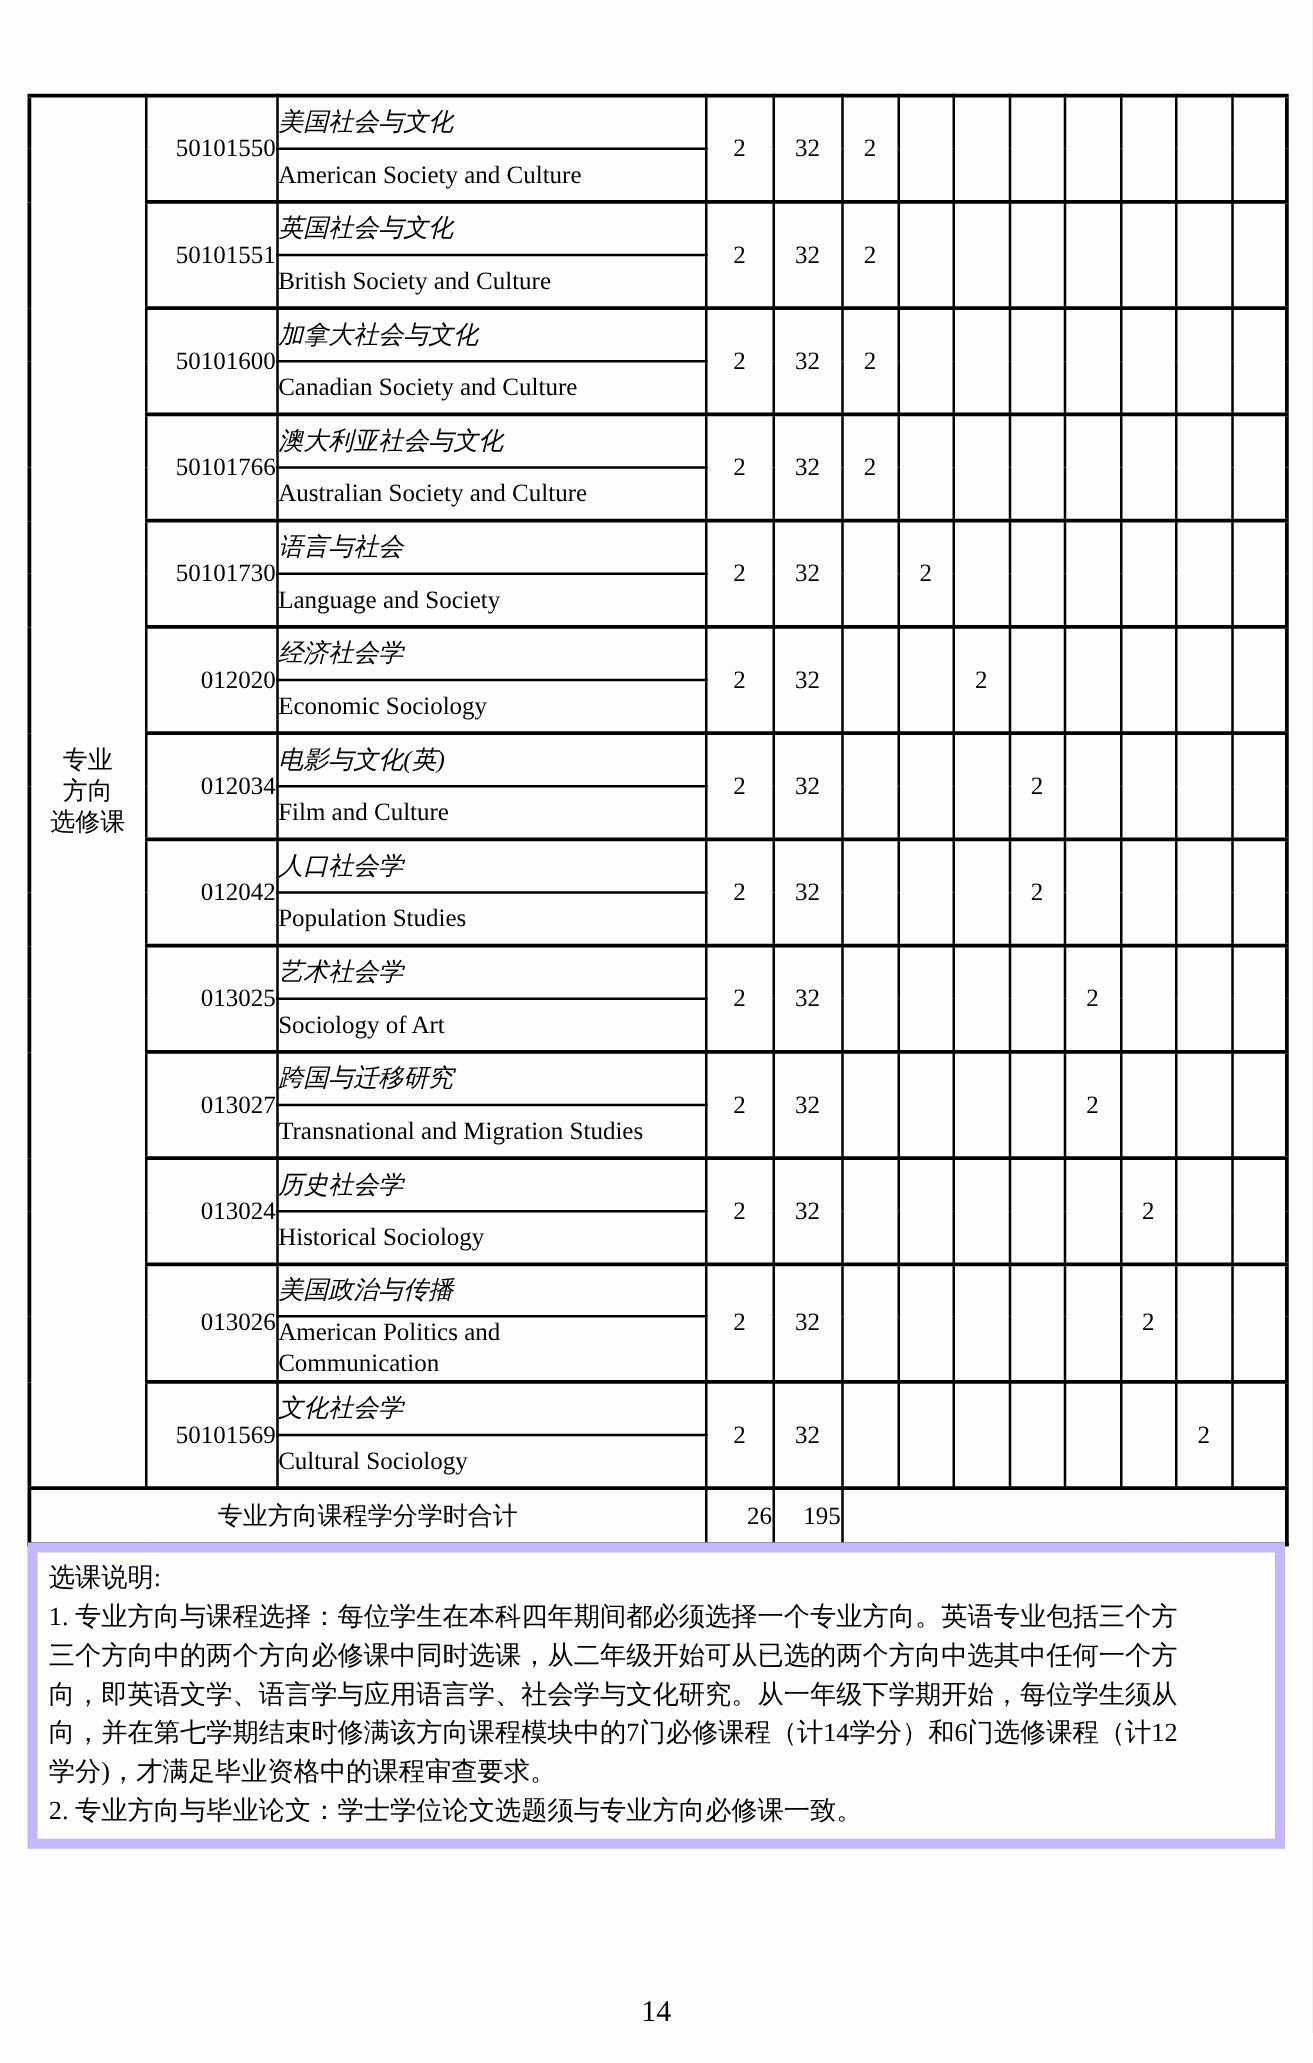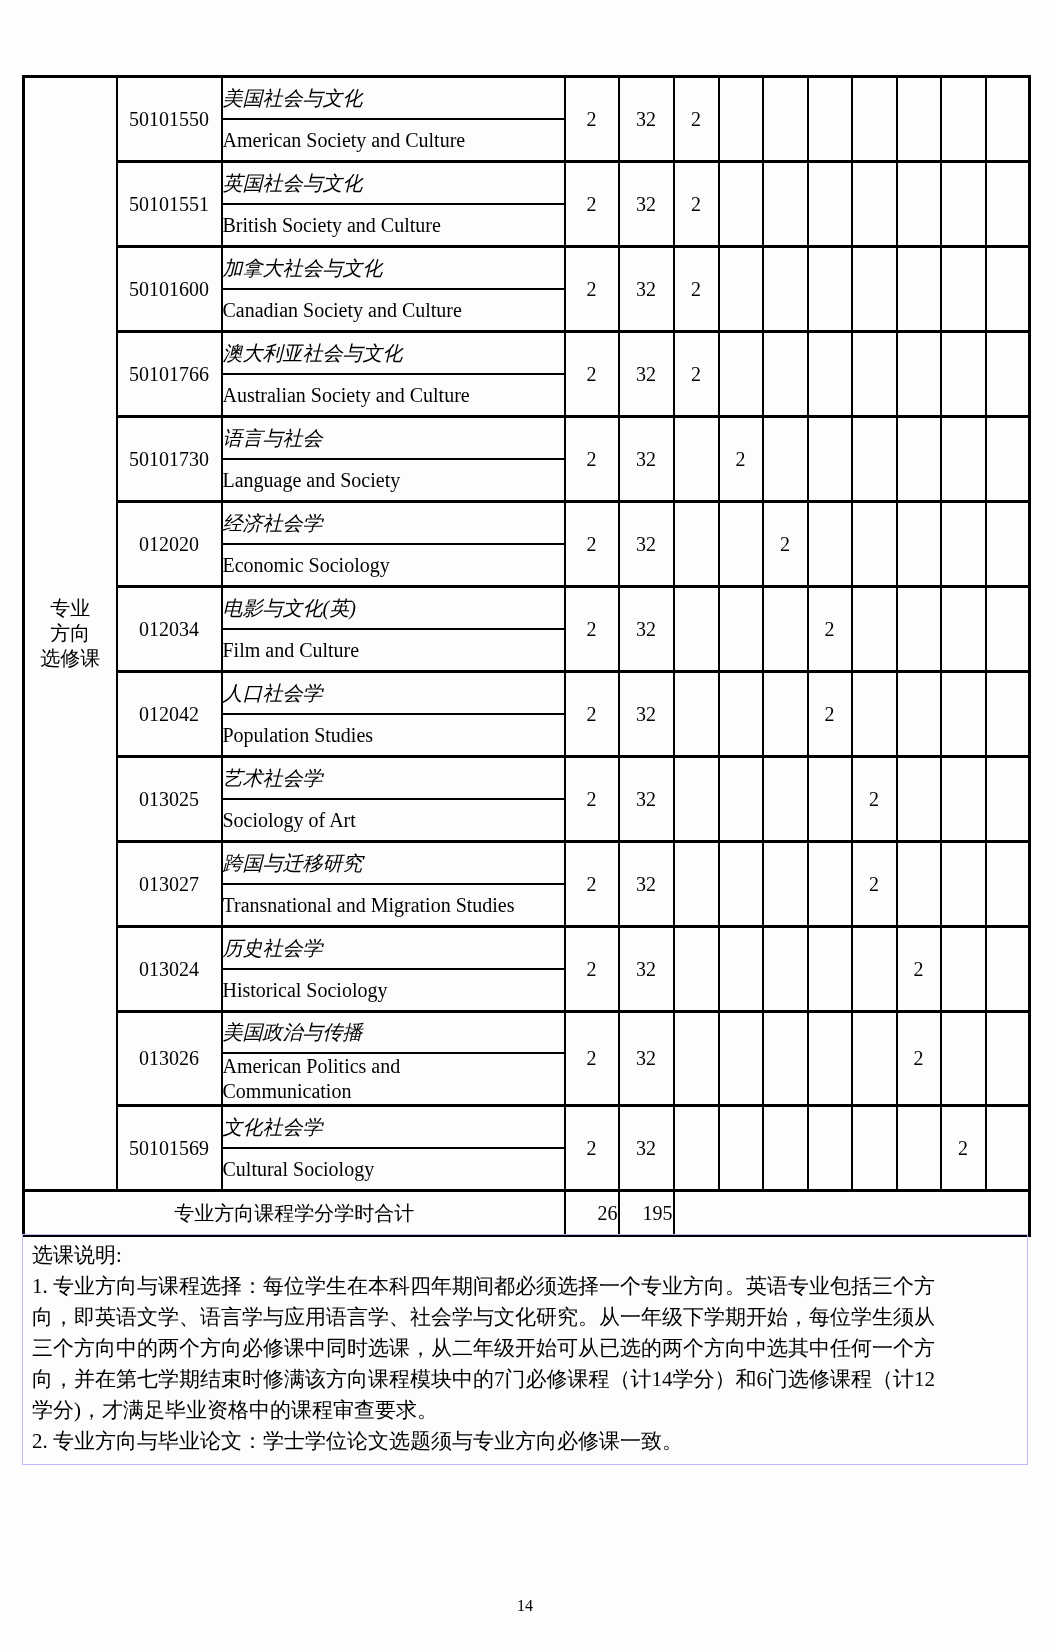--- a/index.html
+++ b/index.html
@@ -35,51 +35,51 @@
   tr.course-top { border-top: 3px solid #000; }
   tr.total-row  { border-top: 3px solid #000; }
 
   td.category-cell {
     text-align: center;
     font-family: "Liberation Sans", "DejaVu Sans", sans-serif;
     font-size: 20px;
     line-height: 31px;
     white-space: pre-line;
   }
-  td.code-cell   { text-align: center; font-size: 20px; }
+  td.code-cell   { text-align: right; font-size: 20px; }
   td.name-cell   { text-align: left; padding: 2px 4px 2px 7px; }
   td.zh-cell     { height: 39px; font-style: italic; }
   td.en-cell     { height: 39px; white-space: pre-line; line-height: 25px; margin-left: 32px; }
   td.num-cell    { text-align: center; font-size: 19px; height: 82px; }
   td.total-label-cell {
     text-align: center;
     font-family: "Liberation Sans", "DejaVu Sans", sans-serif;
     font-size: 21px;
     font-weight: 400;
     height: 42px;
   }
   td.total-num-cell { text-align: right; font-size: 20px; font-weight: normal; }
 
   .notes {
     margin-top: -3px;
-    border: 1px solid #c4b5fd;
+    border: 8px solid #c4b5fd;
     padding: 5px 9px 7px 9px;
     font-size: 21px;
     line-height: 31px;
     background: transparent;
   }
   .note-line { white-space: nowrap; }
 
   .pagenum {
     position: absolute;
     left: 0;
     right: 0;
     top: 1597px;
     text-align: center;
-    font-size: 16px;
+    font-size: 24px;
   }
 </style>
 </head>
 <body>
 
 <div class="page">
   <div class="content">
 
     <table class="curriculum">
       <colgroup>
@@ -329,22 +329,22 @@
           <td class="total-num-cell">195</td>
           <td colspan="8" class="total-empty-cell"></td>
         </tr>
       </tbody>
     </table>
 
     <div class="notes">
       <div class="note-line">选课说明:</div>
       <div id="notes-lines">
           <div class="note-line">1. 专业方向与课程选择：每位学生在本科四年期间都必须选择一个专业方向。英语专业包括三个方</div>
+          <div class="note-line">三个方向中的两个方向必修课中同时选课，从二年级开始可从已选的两个方向中选其中任何一个方</div>
           <div class="note-line">向，即英语文学、语言学与应用语言学、社会学与文化研究。从一年级下学期开始，每位学生须从</div>
-          <div class="note-line">三个方向中的两个方向必修课中同时选课，从二年级开始可从已选的两个方向中选其中任何一个方</div>
           <div class="note-line">向，并在第七学期结束时修满该方向课程模块中的7门必修课程（计14学分）和6门选修课程（计12</div>
           <div class="note-line">学分)，才满足毕业资格中的课程审查要求。</div>
           <div class="note-line">2. 专业方向与毕业论文：学士学位论文选题须与专业方向必修课一致。</div>
         </div>
     </div>
 
   </div>
 
   <div class="pagenum">14</div>
 </div>

